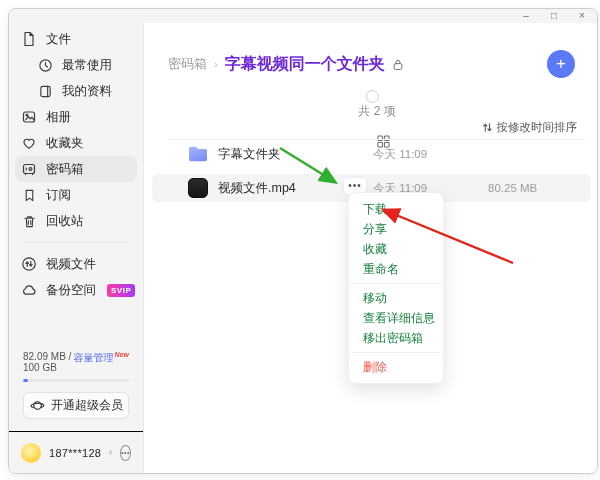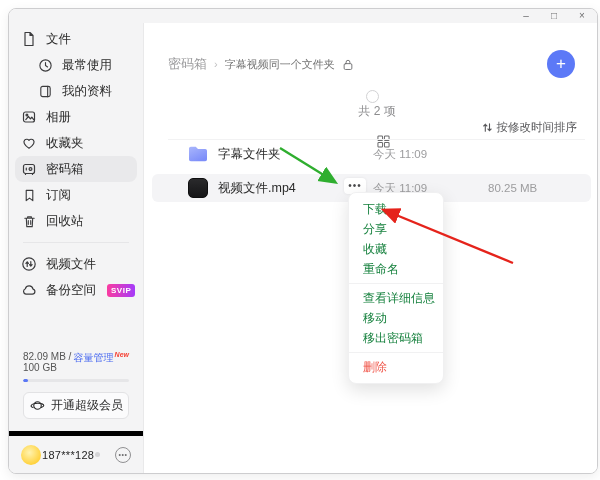--- a/index.html
+++ b/index.html
@@ -35,36 +35,36 @@
     padding: 0 14px; font-size: 10px; color: #555; }
   .manage { color: #4a6af0; cursor: pointer; position: relative; white-space: nowrap; }
   .new-badge { color: #f54336; font-size: 7px; font-style: italic; font-weight: bold;
     vertical-align: super; margin-left: 1px; }
   .progress { margin: 6px 14px 10px; height: 3px; background: #e6e6e8; border-radius: 2px; overflow: hidden; }
   .progress-fill { width: 5%; height: 100%; background: #5b78f6; border-radius: 2px; }
   .upgrade-btn { margin: 0 14px 12px; height: 27px; border: 1px solid #e2e2e4; border-radius: 6px;
     background: #fbfbfc; display: flex; align-items: center; justify-content: center; gap: 6px;
     font-size: 12px; color: #2b2b2b; cursor: pointer; }
   .upgrade-btn svg { stroke: #2b2b2b; fill: none; stroke-width: 1.2; }
-  .account { border-top: 5px solid #000000; height: 42px; display: flex; align-items: center;
-    padding: 0 12px; gap: 1px; text-align: center; }
+  .account { border-top: 1px solid #000000; height: 42px; display: flex; align-items: center;
+    padding: 0 12px; gap: 8px; text-align: center; }
   .avatar { width: 20px; height: 20px; border-radius: 50%;
     background: radial-gradient(circle at 42% 38%, #fff3b0, #ffd23e 70%); flex: none; }
   .account-name { font-size: 11px; color: #1f1f1f; letter-spacing: .3px; }
   .dot-badge { width: 5px; height: 5px; background: #d4d4d6; border-radius: 50%; }
   .more-btn { margin-left: auto; width: 16px; height: 16px; border: 1px solid #90        9092; border: 1px solid #909092;
     border-radius: 50%; display: flex; align-items: center; justify-content: center;
     color: #6f6f71; font-size: 7px; letter-spacing: .5px; cursor: pointer; line-height: 1; }
 
   
   .main { flex: 1; position: relative; background: #fff; }
   .breadcrumb { position: absolute; left: 24px; top: 31px; height: 20px; display: flex; align-items: center; }
   .bc-root { color: #9b9b9d; font-size: 13px; cursor: pointer; }
   .bc-sep { color: #c0c0c2; margin: 0 7px; font-size: 11px; }
-  .bc-current { color: #737373; font-size: 11px; font-weight: normal; }
+  .bc-current { color: #6d28d9; font-size: 16px; font-weight: bold; }
   .lock-ico { margin-left: 7px; display: flex; }
   .lock-ico svg { stroke: #707072; fill: none; stroke-width: 1.1; stroke-linecap: round; }
   .add-btn { position: absolute; right: 22px; top: 27px; width: 28px; height: 28px; border-radius: 50%;
     background: #5c79f7; color: #fff; display: flex; align-items: center; justify-content: center;
     font-size: 17px; font-weight: 300; cursor: pointer; line-height: 1; padding-bottom: 1px; }
 
   .toolbar { position: absolute; left: 24px; right: 20px; top: 67px; height: 16px;
     display: flex; align-items: center; flex-direction: column; }
   .select-circle { width: 13px; height: 13px; border: 1.5px solid #d2d2d4; border-radius: 50%; cursor: pointer; flex: none; }
   .count-label { margin-left: 9px; font-size: 12px; color: #8c8c8e; }
@@ -296,22 +296,22 @@
         <span class="cell-time">今天 11:09</span>
         <span class="cell-size">80.25 MB</span>
       </div>
 
       <div class="menu">
         <div class="menu-item">下载</div>
         <div class="menu-item">分享</div>
         <div class="menu-item">收藏</div>
         <div class="menu-item">重命名</div>
         <div class="menu-divider"></div>
+        <div class="menu-item">移动</div>
         <div class="menu-item">查看详细信息</div>
-        <div class="menu-item">移动</div>
         <div class="menu-item">移出密码箱</div>
         <div class="menu-divider"></div>
         <div class="menu-item danger">删除</div>
       </div>
     </div>
   </div>
 </div>
 
 <svg class="arrows" width="600" height="480">
   <defs>

